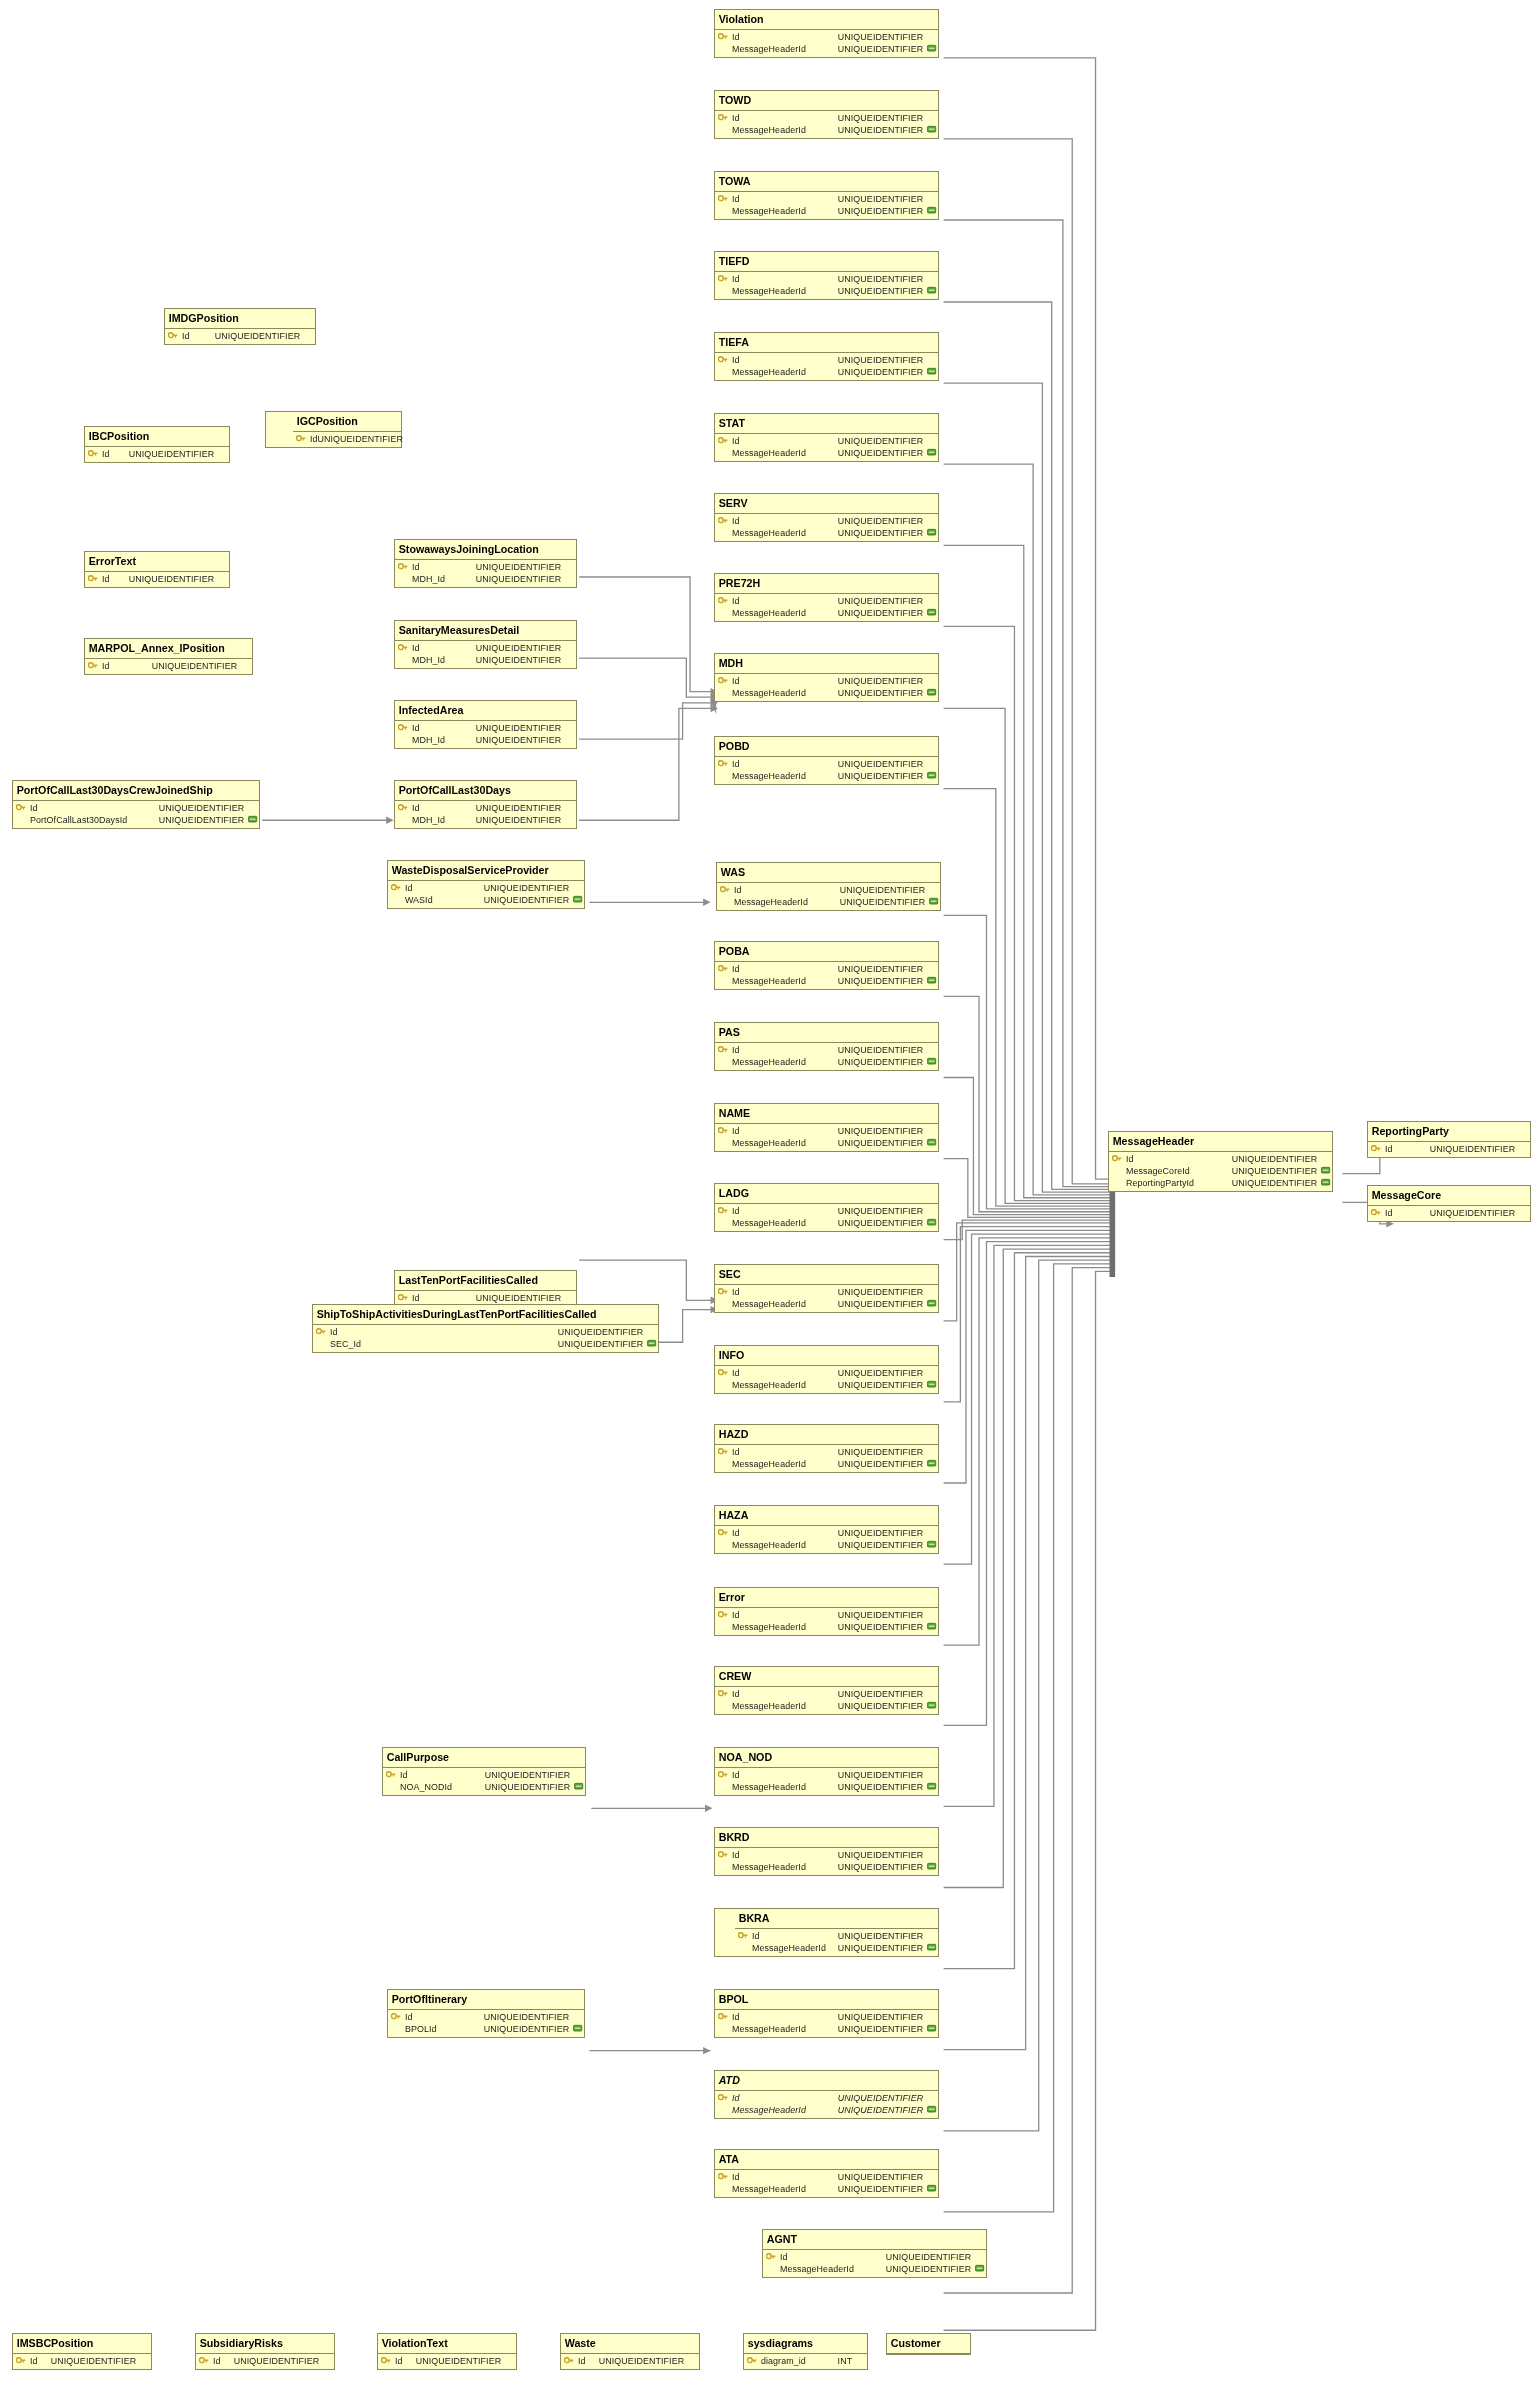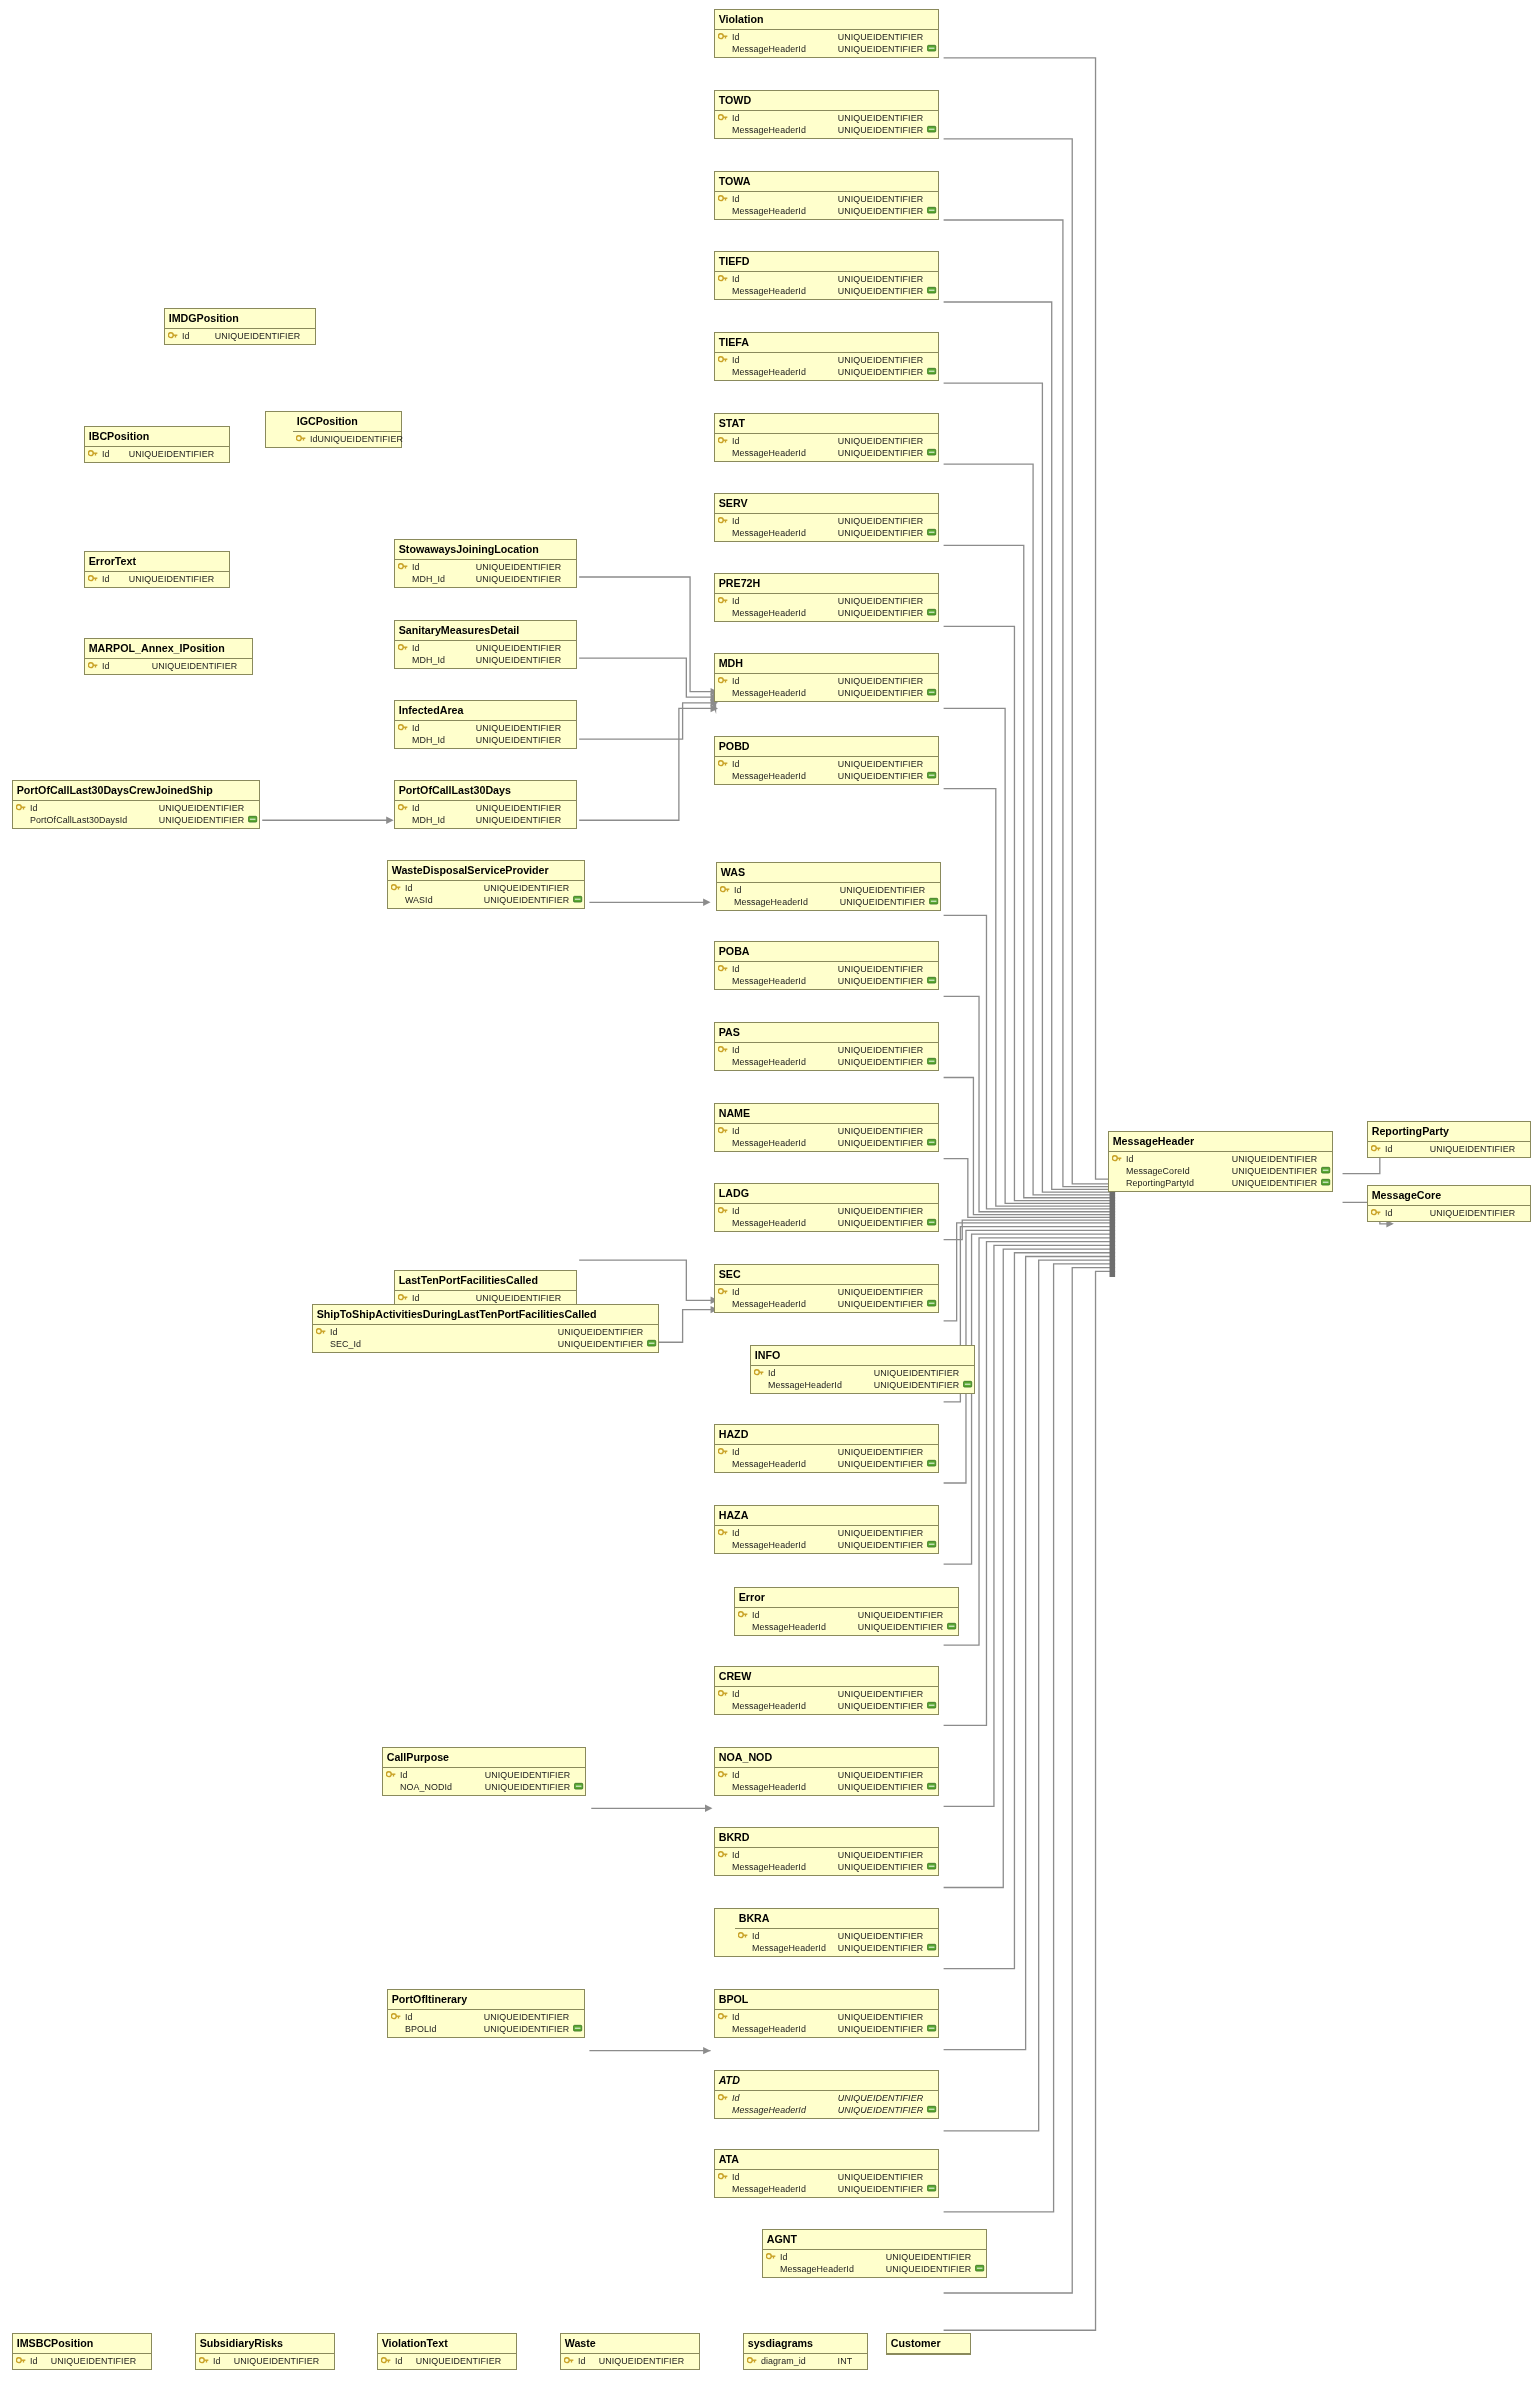--- a/index.html
+++ b/index.html
@@ -469,21 +469,21 @@
           <span class="k"></span>
           <span class="nm">MessageHeaderId</span>
           <span class="ty">UNIQUEIDENTIFIER</span>
           <span class="fk"><svg width="9.3" height="8.4" viewBox="0 0 10 9">
               <rect x="0.6" y="1.4" width="8.8" height="6.2" rx="1" fill="#5aa832" stroke="#2f6b1c" stroke-width="0.8"></rect>
               <path d="M2 4.5 h6" stroke="#ffffff" stroke-width="1"></path>
             </svg></span>
         </div>
       </div>
     </div>
-    <div class="table" style="left: 714px; top: 1345px; width: 225px; margin-left: 36px;">
+    <div class="table" style="left: 714px; top: 1345px; width: 225px;">
       <div class="hdr">INFO</div>
       <div class="rows">
         <div class="row">
           <span class="k"><svg width="10.3" height="8.4" viewBox="0 0 11 9">
               <circle cx="3" cy="4.5" r="2.6" fill="none" stroke="#c9a227" stroke-width="1.5"></circle>
               <path d="M5.4 4.5 H10" stroke="#c9a227" stroke-width="1.5"></path>
               <path d="M8 4.5 V7" stroke="#c9a227" stroke-width="1.5"></path>
             </svg></span>
           <span class="nm">Id</span>
           <span class="ty">UNIQUEIDENTIFIER</span>
@@ -541,21 +541,21 @@
           <span class="k"></span>
           <span class="nm">MessageHeaderId</span>
           <span class="ty">UNIQUEIDENTIFIER</span>
           <span class="fk"><svg width="9.3" height="8.4" viewBox="0 0 10 9">
               <rect x="0.6" y="1.4" width="8.8" height="6.2" rx="1" fill="#5aa832" stroke="#2f6b1c" stroke-width="0.8"></rect>
               <path d="M2 4.5 h6" stroke="#ffffff" stroke-width="1"></path>
             </svg></span>
         </div>
       </div>
     </div>
-    <div class="table" style="left: 714px; top: 1587px; width: 225px; margin-left: 20px;">
+    <div class="table" style="left: 714px; top: 1587px; width: 225px;">
       <div class="hdr">Error</div>
       <div class="rows">
         <div class="row">
           <span class="k"><svg width="10.3" height="8.4" viewBox="0 0 11 9">
               <circle cx="3" cy="4.5" r="2.6" fill="none" stroke="#c9a227" stroke-width="1.5"></circle>
               <path d="M5.4 4.5 H10" stroke="#c9a227" stroke-width="1.5"></path>
               <path d="M8 4.5 V7" stroke="#c9a227" stroke-width="1.5"></path>
             </svg></span>
           <span class="nm">Id</span>
           <span class="ty">UNIQUEIDENTIFIER</span>

